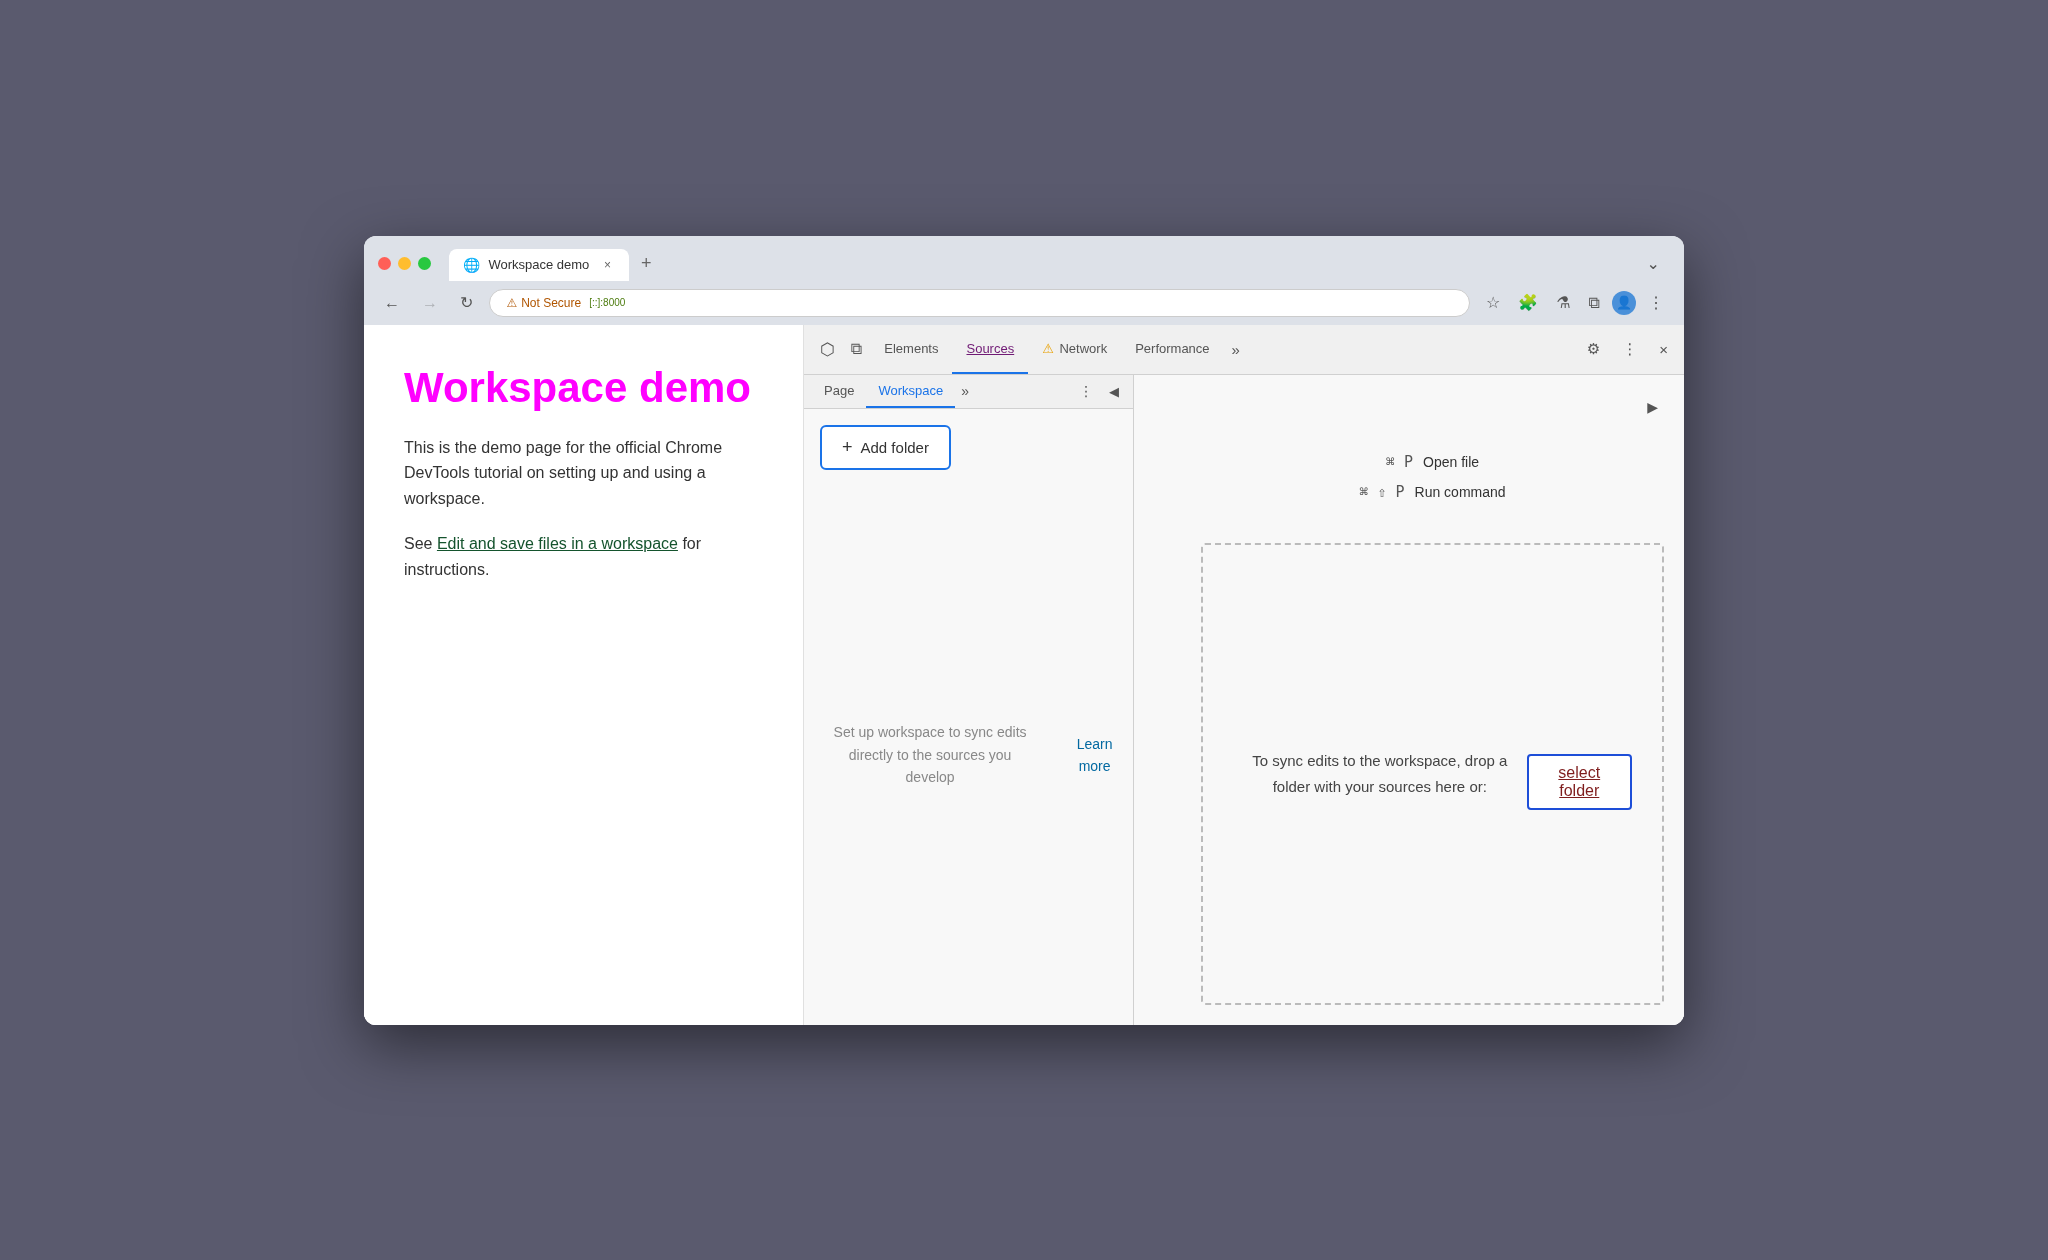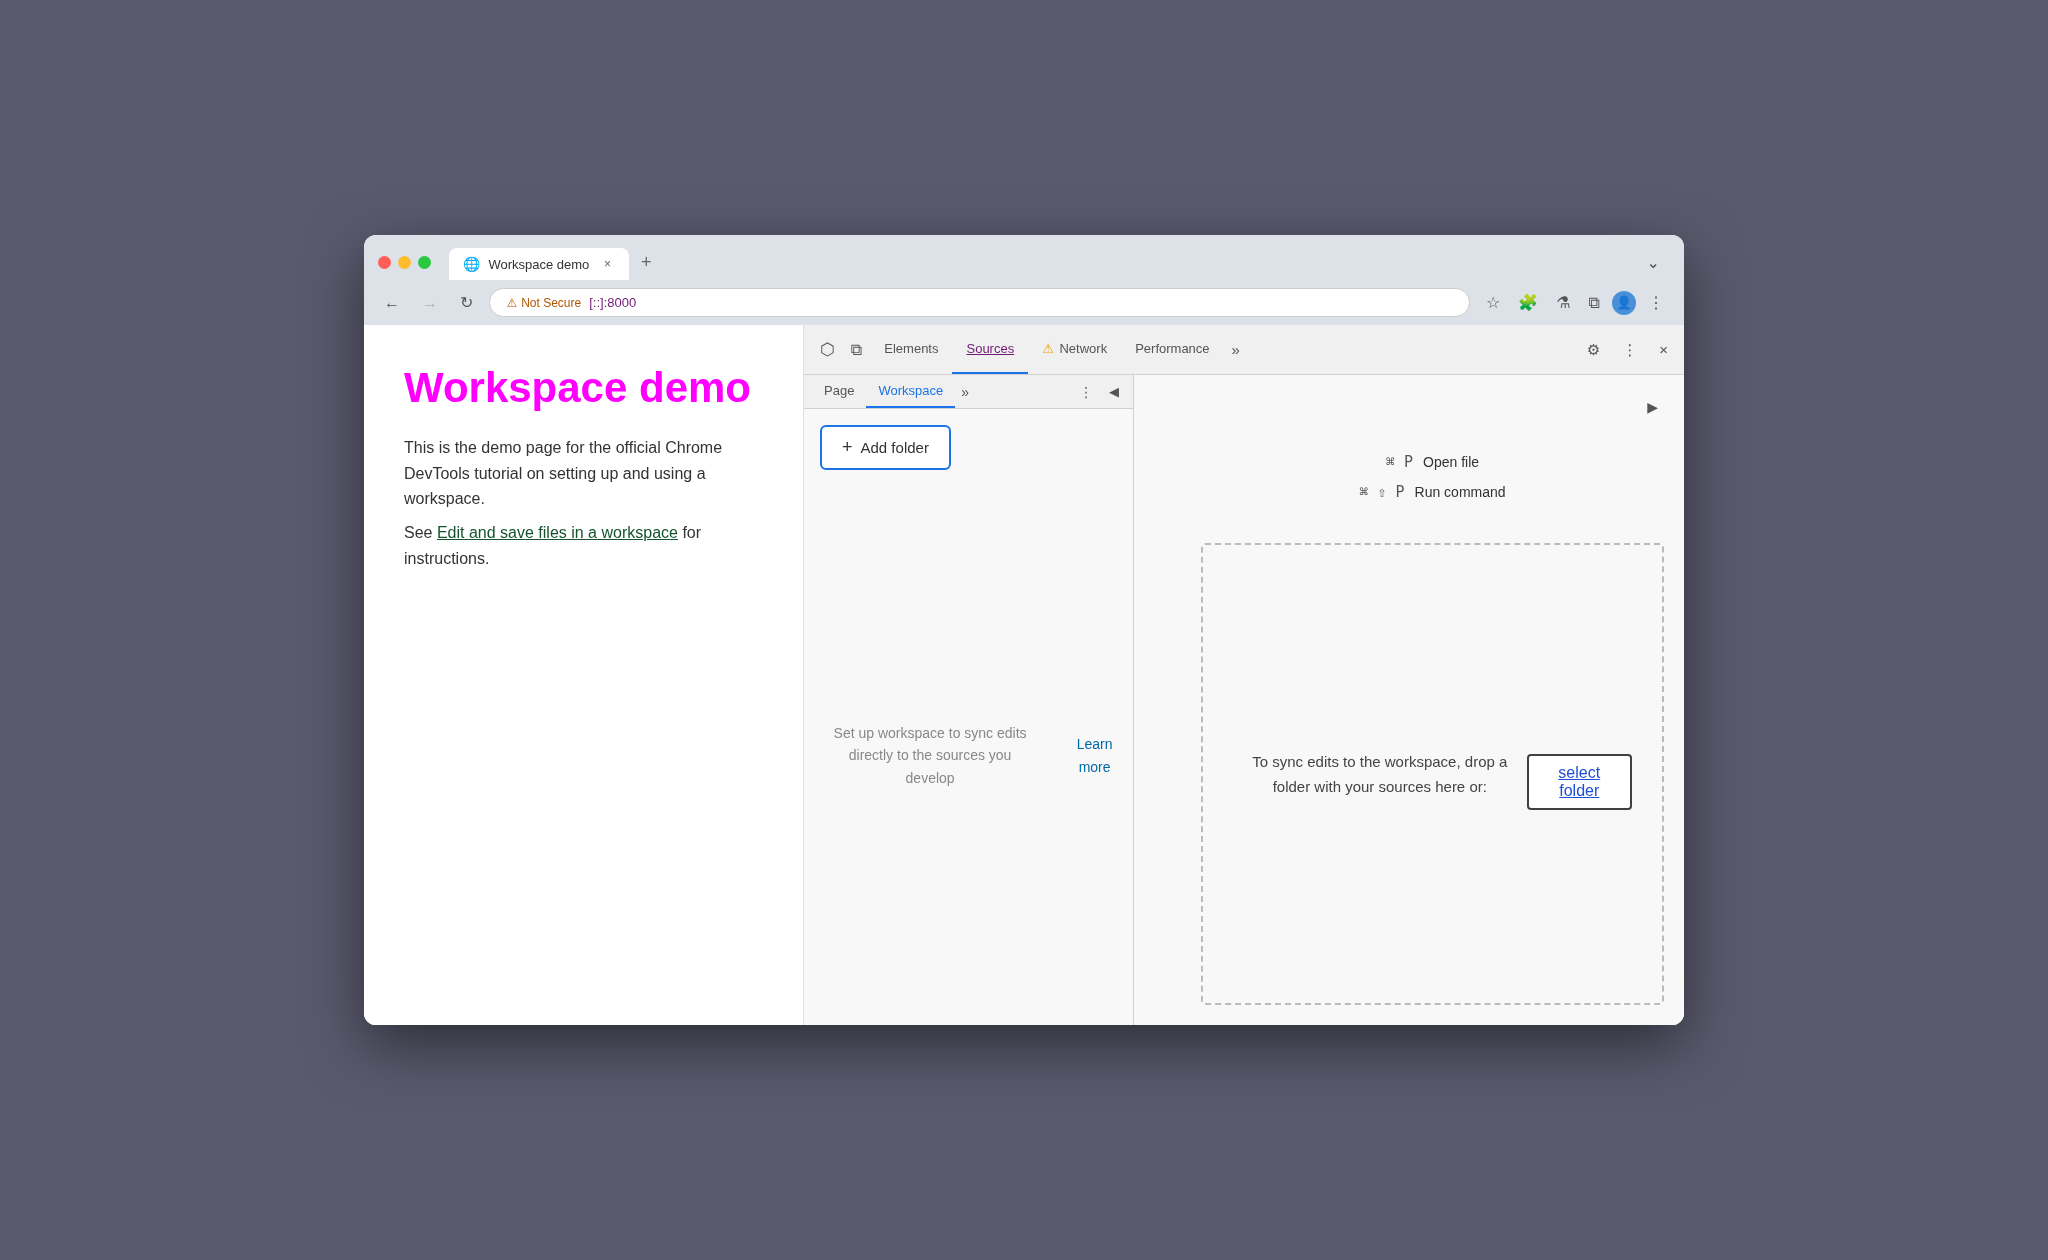--- a/index.html
+++ b/index.html
@@ -113,22 +113,22 @@
       color: #333;
     }
     .url-security {
       display: flex;
       align-items: center;
       gap: 4px;
       color: #b05500;
       font-size: 12px;
     }
     .url-text {
-      color: #701a75;
-      font-size: 13px;
+      color: #4d7c0f;
+      font-size: 10px;
     }
     .toolbar-icons {
       display: flex;
       align-items: center;
       gap: 6px;
     }
     .toolbar-icon-btn {
       background: none;
       border: none;
       cursor: pointer;
@@ -165,21 +165,21 @@
       font-size: 42px;
       font-weight: bold;
       color: #ff00ff;
       margin-bottom: 24px;
       line-height: 1.1;
     }
     .page-description {
       font-size: 16px;
       color: #333;
       line-height: 1.6;
-      margin-bottom: 8px;
+      margin-bottom: 20px;
     }
     .page-link-text {
       font-size: 16px;
       color: #333;
       line-height: 1.6;
     }
     .page-link {
       color: #14532d;
       text-decoration: underline;
       cursor: pointer;
@@ -355,25 +355,25 @@
       align-items: center;
       justify-content: center;
       padding: 30px;
       text-align: center;
       font-size: 15px;
       color: #444;
       line-height: 1.7;
     }
     .select-folder-btn {
       margin-top: 16px;
-      border: 2px solid #404040;
+      border: 2px solid #1d4ed8;
       border-radius: 4px;
       padding: 8px 24px;
       font-size: 16px;
-      color: #1d4ed8;
+      color: #7f1d1d;
       background: white;
       cursor: pointer;
       text-decoration: underline;
     }
     
     .inspect-icon {
       font-size: 15px;
     }
   </style>
 </head>

